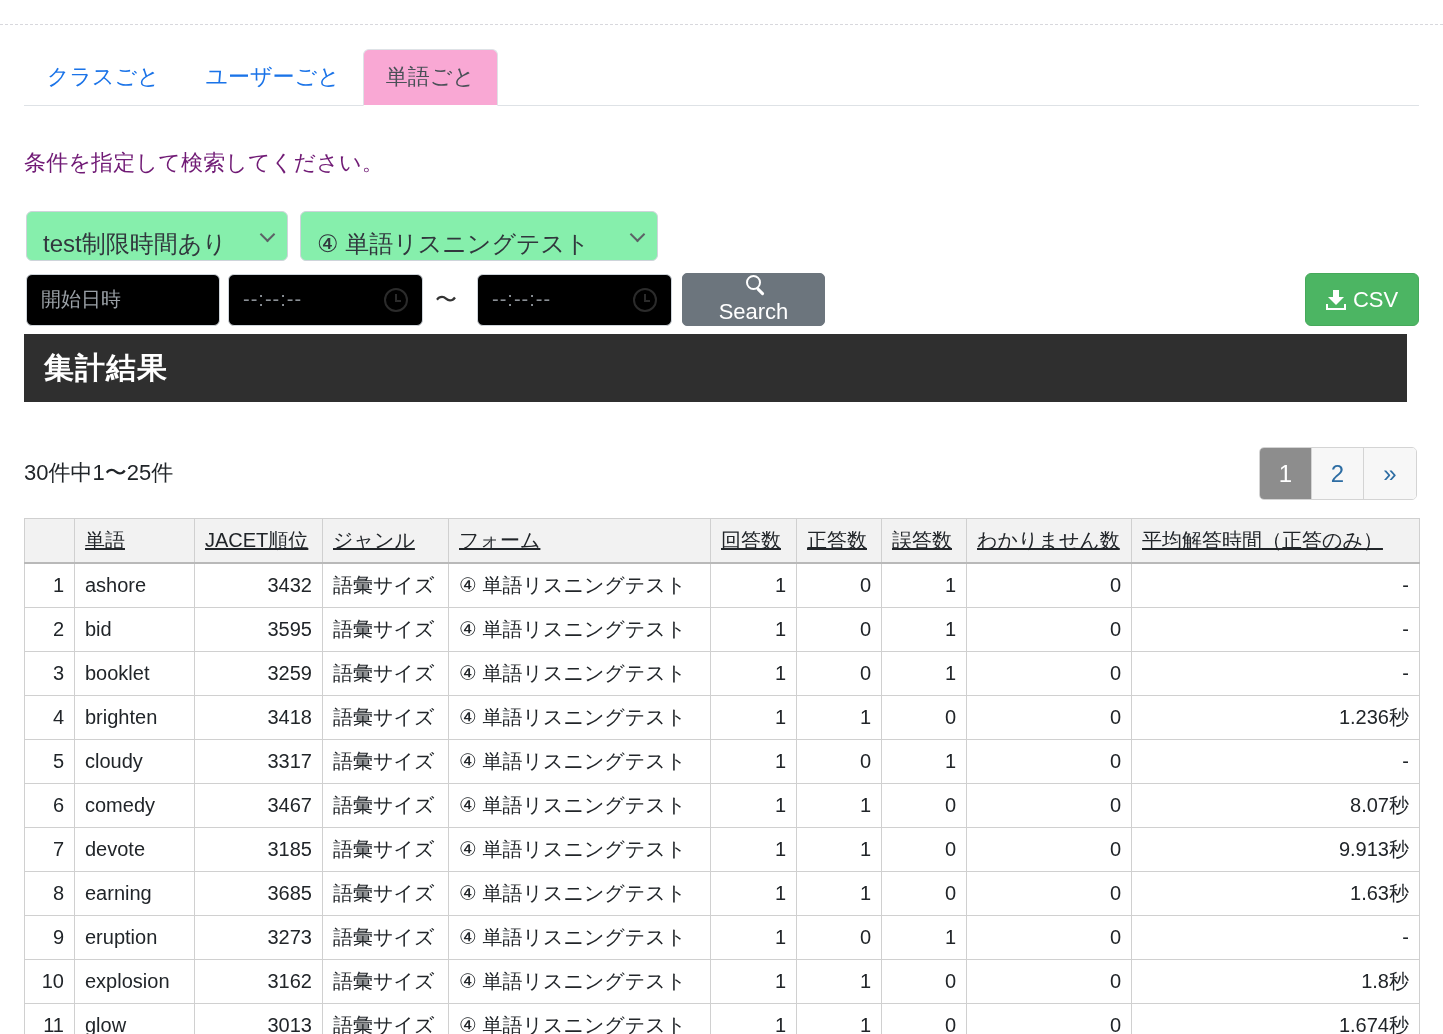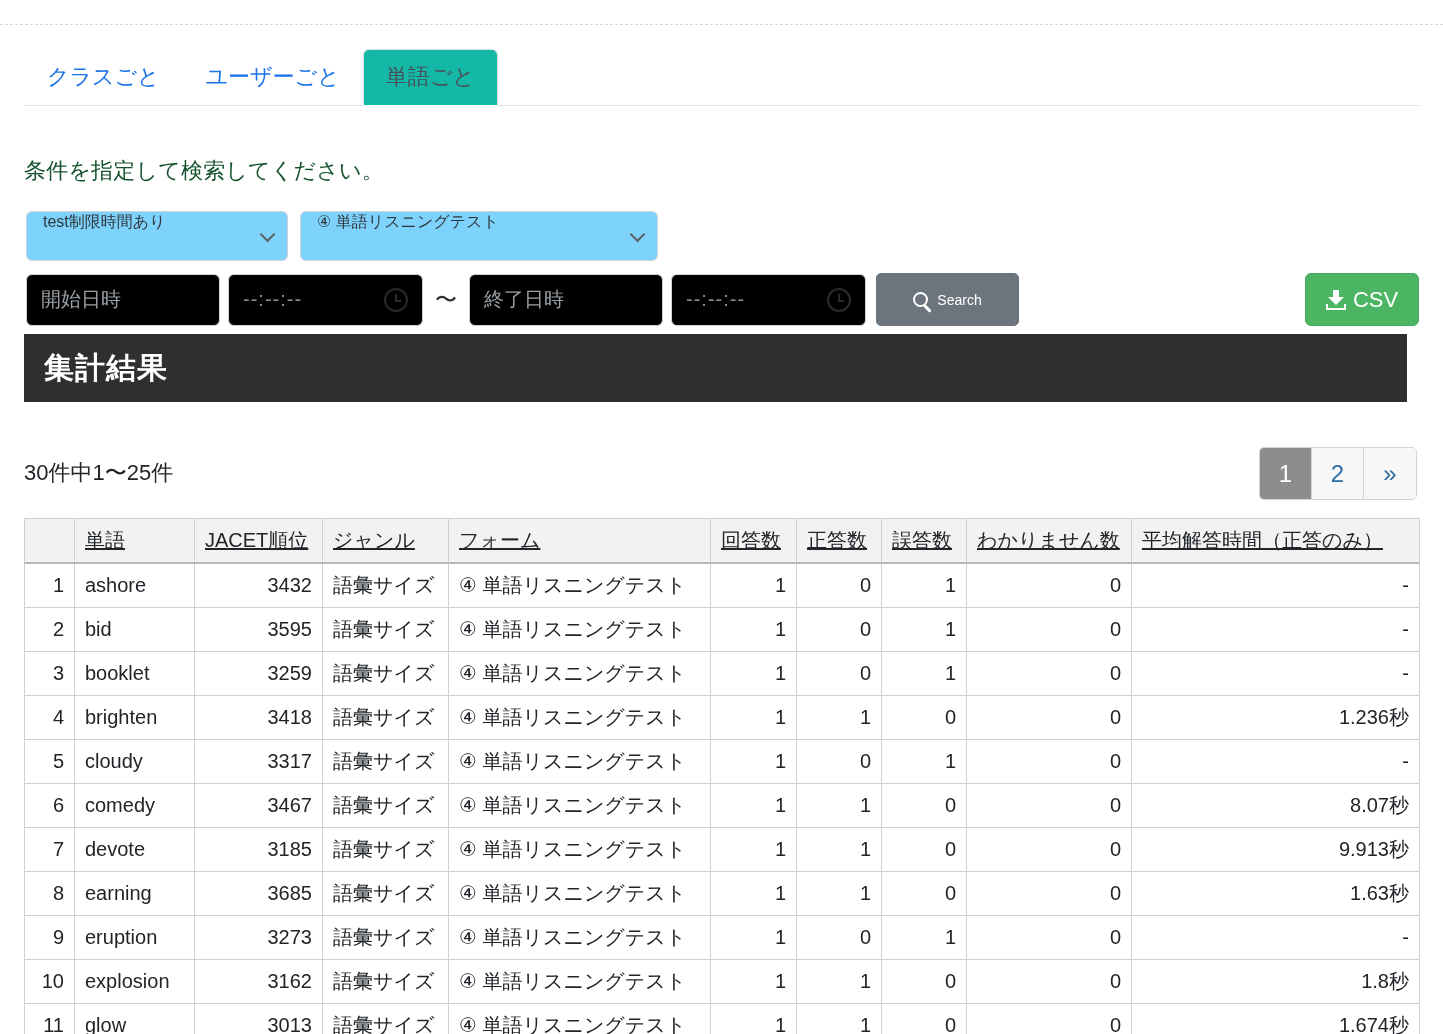--- a/index.html
+++ b/index.html
@@ -36,42 +36,42 @@
     border: 1px solid transparent;
     border-top-left-radius: 6px;
     border-top-right-radius: 6px;
     color: #1a73e8;
     cursor: pointer;
     white-space: nowrap;
     text-decoration: none;
   }
   .tab.active {
     color: #495057;
-    background: #14b8a6;
+    background: #f9a8d4;
     border-color: #dee2e6 #dee2e6 #ffffff;
     cursor: default;
   }
 
   
   .instruction {
     position: absolute; top: 148px; left: 24px;
-    font-size: 22px; color: #14532d; letter-spacing: .2px; margin-top: 8px;
+    font-size: 22px; color: #701a75; letter-spacing: .2px;
   }
 
   
   .selects { position: absolute; top: 211px; left: 26px; display: flex; gap: 12px; }
   .sel {
     position: relative;
     height: 50px;
     border: 1px solid #ced4da;
     border-radius: 6px;
-    background: #7dd3fc;
-    display: flex; align-items: flex-start;
+    background: #86efac;
+    display: flex; align-items: flex-end;
     padding: 0 40px 0 16px;
-    font-size: 16px; color: #31373d;
+    font-size: 24px; color: #31373d;
     white-space: nowrap;
     cursor: pointer;
   }
   .sel.w1 { width: 262px; }
   .sel.w2 { width: 358px; }
   .sel .chev {
     position: absolute; right: 14px; top: 50%;
     width: 11px; height: 11px;
     margin-top: -7px;
     border-right: 2px solid #5c6166;
@@ -107,23 +107,24 @@
   .clock::after {
     content: ""; position: absolute; left: 9px; top: 10px;
     width: 6px; height: 2px; background: #2b2b2b;
   }
   .btn-search {
     margin-left: 10px;
     height: 53px; width: 143px;
     background: #6c757d;
     border: 1px solid #6c757d;
     border-radius: 5px;
-    color: #fff; font-size: 14px;
+    color: #fff; font-size: 22px;
     display: flex; align-items: center; justify-content: center; gap: 9px;
     cursor: pointer;
+    flex-direction: column;
   }
   .mag { width: 15px; height: 15px; border: 2.6px solid #fff; border-radius: 50%; position: relative; }
   .mag::after {
     content: ""; position: absolute; right: -6px; bottom: -5px;
     width: 9px; height: 2.8px; background: #fff;
     transform: rotate(45deg); border-radius: 2px;
   }
   .btn-csv {
     position: absolute; top: 273px; left: 1305px;
     width: 114px; height: 53px;
@@ -241,23 +242,20 @@
 
   <div class="daterow">
     <div class="inp date">
       <span class="ph">開始日時</span>
     </div>
     <div class="inp time">
       <span class="tval">--:--:--</span>
       <span class="clock"></span>
     </div>
     <span class="tilde">〜</span>
-    <div class="inp date">
-      <span class="ph">終了日時</span>
-    </div>
     <div class="inp time">
       <span class="tval">--:--:--</span>
       <span class="clock"></span>
     </div>
     <div class="btn-search">
       <span class="mag"></span>
       <span>Search</span>
     </div>
   </div>
 

